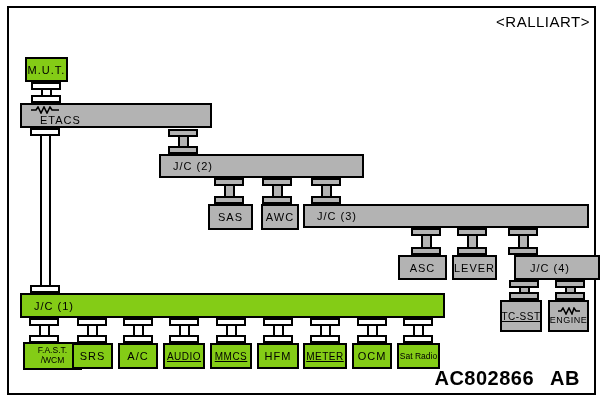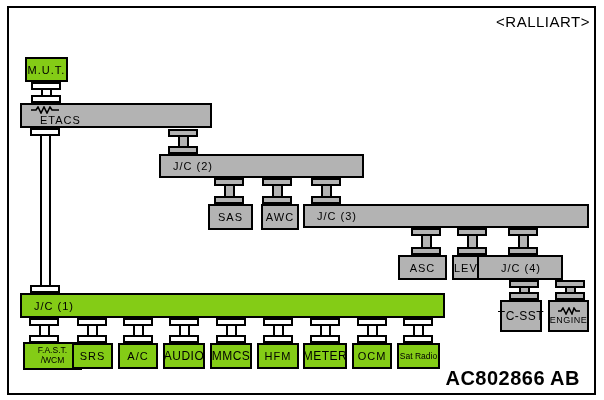--- a/index.html
+++ b/index.html
@@ -18,42 +18,42 @@
     display: flex; align-items: center; justify-content: center;
     font-size: 11px; letter-spacing: 1px; white-space: nowrap; z-index: 3;
   }
   .node.gray { background: #b3b3b3; }
   .bar { justify-content: flex-start; padding-left: 12px; }
   .etacs-bar { flex-direction: column; align-items: flex-start; justify-content: center; padding-left: 8px; }
   .etacs-bar .lbl { line-height: 1; padding-left: 10px; }
   .engine-box { flex-direction: column; font-size: 9px; letter-spacing: 0.5px; line-height: 1.1; }
   .twoline { flex-direction: column; font-size: 8.5px; letter-spacing: 0; line-height: 1.15; }
   .small-label { font-size: 8.5px; letter-spacing: 0; }
-  .mid-label { font-size: 12px; letter-spacing: 0.5px; }
+  .mid-label { font-size: 10px; letter-spacing: 0.5px; text-decoration: underline; }
   
   .conn {
     position: absolute; width: 34px; display: flex; flex-direction: column;
     align-items: center; z-index: 2;
   }
   .conn .stub { width: 30px; height: 8px; border: 2px solid #000; background: #fff; }
   .conn .shaft { width: 11px; flex: 1; border-left: 2px solid #000; border-right: 2px solid #000; background: #fff; }
   .conn.gray .stub, .conn.gray .shaft { background: #b3b3b3; }
   
   .variant {
     position: absolute; left: 440px; top: 13px; width: 150px;
     text-align: right; font-size: 15px; letter-spacing: 0.5px;
   }
   .legend { position: absolute; left: 253px; top: 28px; display: flex; align-items: center; }
   .legend .swatch { width: 34px; height: 21px; border: 2px solid #000; background: #b3b3b3; }
   .legend .legend-text { font-size: 15px; margin-left: 5px; letter-spacing: 0.3px; }
   .fig-code {
     position: absolute; left: 380px; top: 367px; width: 200px; text-align: right;
     font-weight: bold; font-size: 20px; letter-spacing: 0.5px;
   }
-  .fig-code .suffix { margin-left: 5px; text-align: center; }
+  .fig-code .suffix { margin-left: 16px; text-align: center; }
   .res-icon { display: block; margin-bottom: 1px; }
 </style>
 </head>
 <body>
 
 <div class="canvas">
   <div class="frame"></div>
 
   <div class="variant">&lt;RALLIART&gt;</div>
 
@@ -167,21 +167,21 @@
       </svg>
     <span class="lbl">ETACS</span>
   </div>
 
   <div class="node gray bar" style="left:159px;top:154px;width:205px;height:24px">J/C (2)</div>
   <div class="node gray" style="left:208px;top:204px;width:45px;height:26px">SAS</div>
   <div class="node gray" style="left:261px;top:204px;width:38px;height:26px">AWC</div>
   <div class="node gray bar" style="left:303px;top:204px;width:286px;height:24px">J/C (3)</div>
   <div class="node gray" style="left:398px;top:255px;width:49px;height:25px">ASC</div>
   <div class="node gray" style="left:452px;top:255px;width:45px;height:25px">LEVER</div>
-  <div class="node gray bar" style="left:477px;top:255px;width:86px;height:25px;padding-left:22px">J/C (4)</div>
+  <div class="node gray bar" style="left:514px;top:255px;width:86px;height:25px;padding-left:14px">J/C (4)</div>
   <div class="node gray mid-label" style="left:500px;top:300px;width:42px;height:32px">TC-SST</div>
 
   <div class="node gray engine-box" style="left:548px;top:300px;width:41px;height:32px">
     <svg class="res-icon" width="24" height="8" viewBox="0 0 24 8">
         <path d="M1 4 H4 L6 1 L9 7 L12 1 L15 7 L17 1 L19 4 H23" fill="none" stroke="#000" stroke-width="1.5"></path>
       </svg>
     <span>ENGINE</span>
   </div>
 
   <div class="node bar" style="left:20px;top:293px;width:425px;height:25px">J/C (1)</div>

